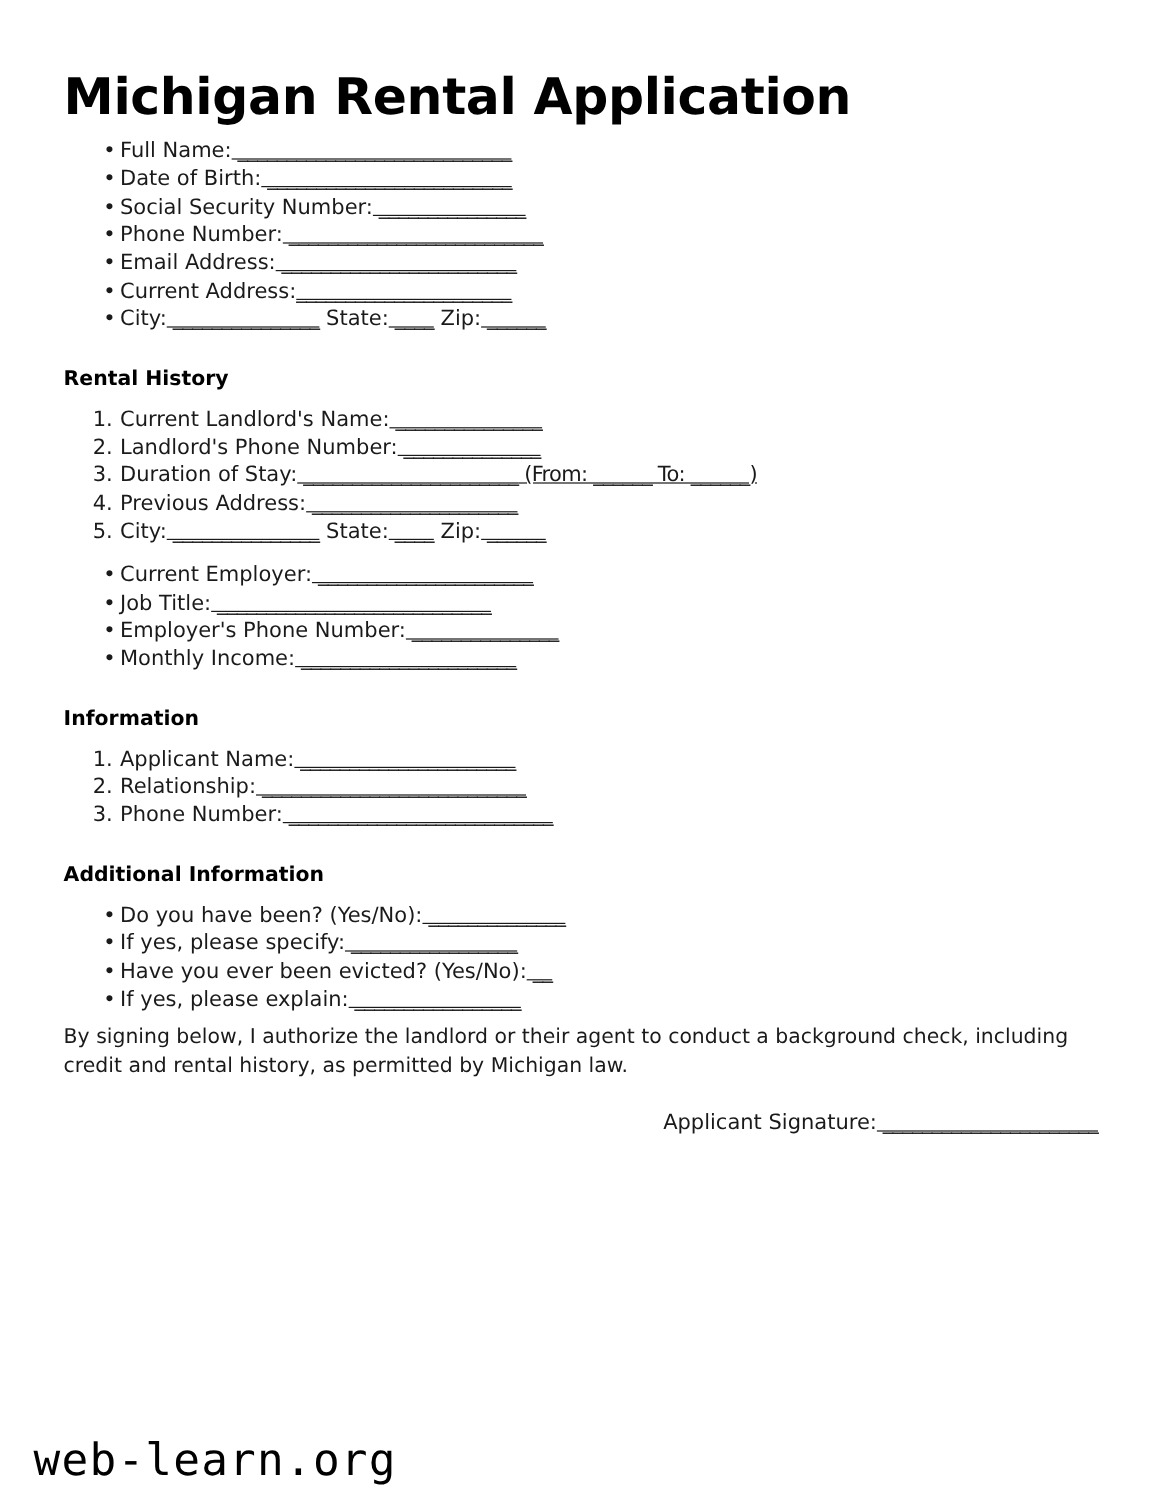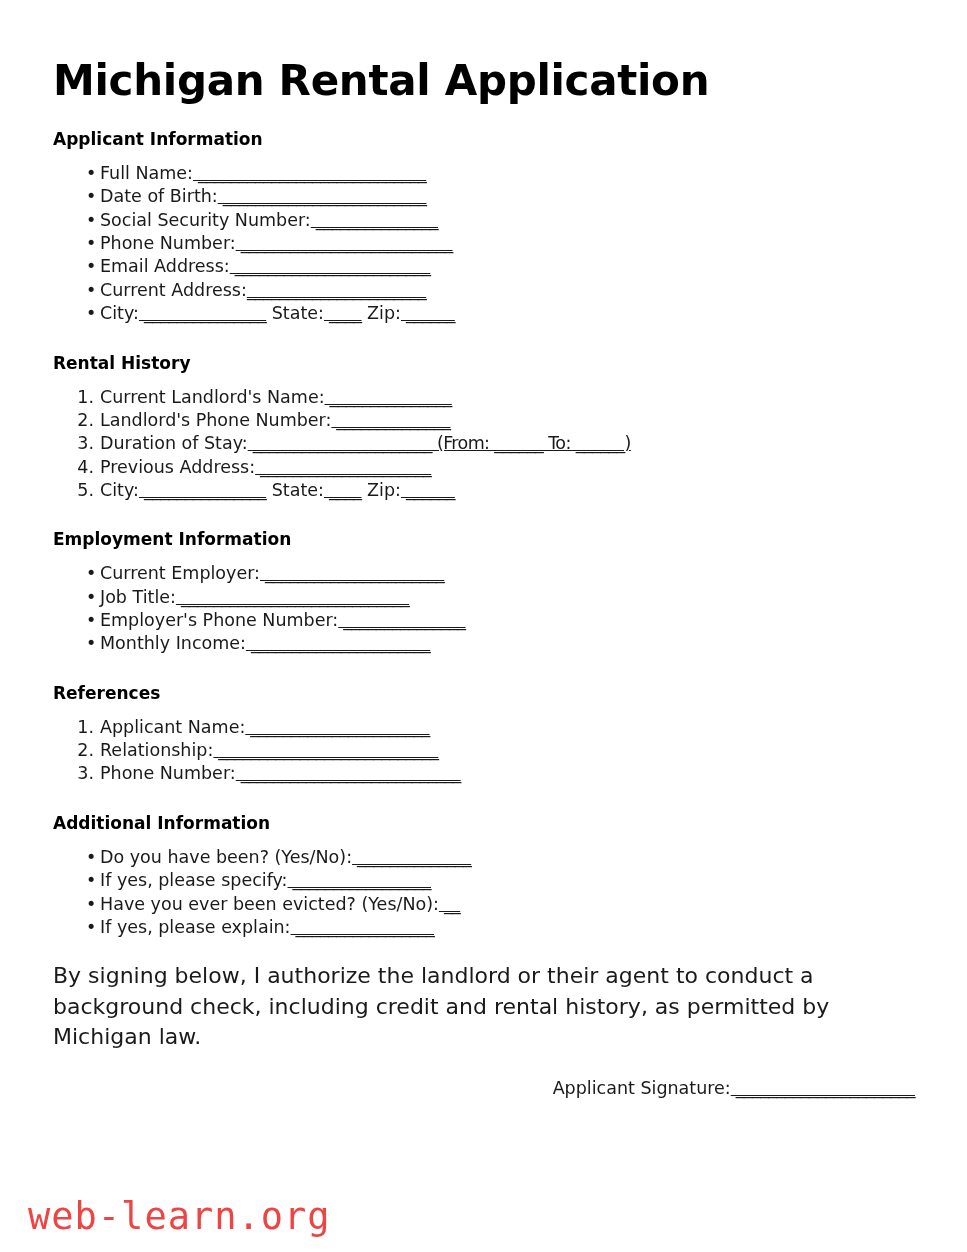--- a/index.html
+++ b/index.html
@@ -80,84 +80,82 @@
     text-align: right;
     width: 19px;
   }
   .blank {
     letter-spacing: -0.6px;
     text-decoration: underline;
   }
 
   
   .consent-para {
-    font-size: 22px;
+    font-size: 17px;
     line-height: 1.38;
-    margin: 22px 0 0 0;
+    margin: 8px 0 0 0;
     max-width: 860px;
     color: #1a1a1a;
   }
   .signature-line {
     font-size: 17.5px;
     line-height: 1.38;
     margin: 24px 0 0 0;
     color: #1a1a1a;
     white-space: nowrap;
     text-align: right;
   }
 
   
   .watermark {
     position: absolute;
     left: 28px;
     bottom: 14px;
     font-family: "DejaVu Sans Mono", monospace;
     font-size: 37px;
-    color: #ef4444;
+    color: #000000;
     letter-spacing: 1px;
     white-space: nowrap;
   }
 </style>
 </head>
 <body>
 
 <div class="page">
 
   <h1 class="doc-title">Michigan Rental Application</h1>
 
 
-  <h2 class="section-heading">Applicant Information</h2>
   <ul class="bullets">
     <li><span class="marker">•</span><span>Full Name:</span><span class="blank"> ____________________________</span></li>
     <li><span class="marker">•</span><span>Date of Birth:</span><span class="blank"> _________________________</span></li>
     <li><span class="marker">•</span><span>Social Security Number:</span><span class="blank"> _______________</span></li>
     <li><span class="marker">•</span><span>Phone Number:</span><span class="blank"> __________________________</span></li>
     <li><span class="marker">•</span><span>Email Address:</span><span class="blank"> ________________________</span></li>
     <li><span class="marker">•</span><span>Current Address:</span><span class="blank">______________________</span></li>
     <li><span class="marker">•</span><span>City:</span><span class="blank"> _______________</span><span> State:</span><span class="blank"> ____</span><span> Zip:</span><span class="blank"> ______</span></li>
   </ul>
 
   <h2 class="section-heading">Rental History</h2>
   <ol class="numbers">
     <li><span class="marker">1.</span><span>Current Landlord's Name:</span><span class="blank"> _______________</span></li>
     <li><span class="marker">2.</span><span>Landlord's Phone Number:</span><span class="blank"> ______________</span></li>
     <li><span class="marker">3.</span><span>Duration of Stay:</span><span class="blank"> ______________________</span><span class="blank"> (From: ______ To: ______)</span></li>
     <li><span class="marker">4.</span><span>Previous Address:</span><span class="blank"> _____________________</span></li>
     <li><span class="marker">5.</span><span>City:</span><span class="blank"> _______________</span><span> State:</span><span class="blank"> ____</span><span> Zip:</span><span class="blank"> ______</span></li>
   </ol>
 
-  <h2 class="section-heading">Employment Information</h2>
   <ul class="bullets">
     <li><span class="marker">•</span><span>Current Employer:</span><span class="blank"> ______________________</span></li>
     <li><span class="marker">•</span><span>Job Title:</span><span class="blank"> ____________________________</span></li>
     <li><span class="marker">•</span><span>Employer's Phone Number:</span><span class="blank"> _______________</span></li>
     <li><span class="marker">•</span><span>Monthly Income:</span><span class="blank"> ______________________</span></li>
   </ul>
 
-  <h2 class="section-heading">References</h2>
+  <h2 class="section-heading">Information</h2>
   <ol class="numbers">
     <li><span class="marker">1.</span><span>Applicant Name:</span><span class="blank"> ______________________</span></li>
     <li><span class="marker">2.</span><span>Relationship:</span><span class="blank"> ___________________________</span></li>
     <li><span class="marker">3.</span><span>Phone Number:</span><span class="blank"> ___________________________</span></li>
   </ol>
 
   <h2 class="section-heading">Additional Information</h2>
   <ul class="bullets">
     <li><span class="marker">•</span><span>Do you have been? (Yes/No):</span><span class="blank"> ______________</span></li>
     <li><span class="marker">•</span><span>If yes, please specify:</span><span class="blank"> _________________</span></li>

